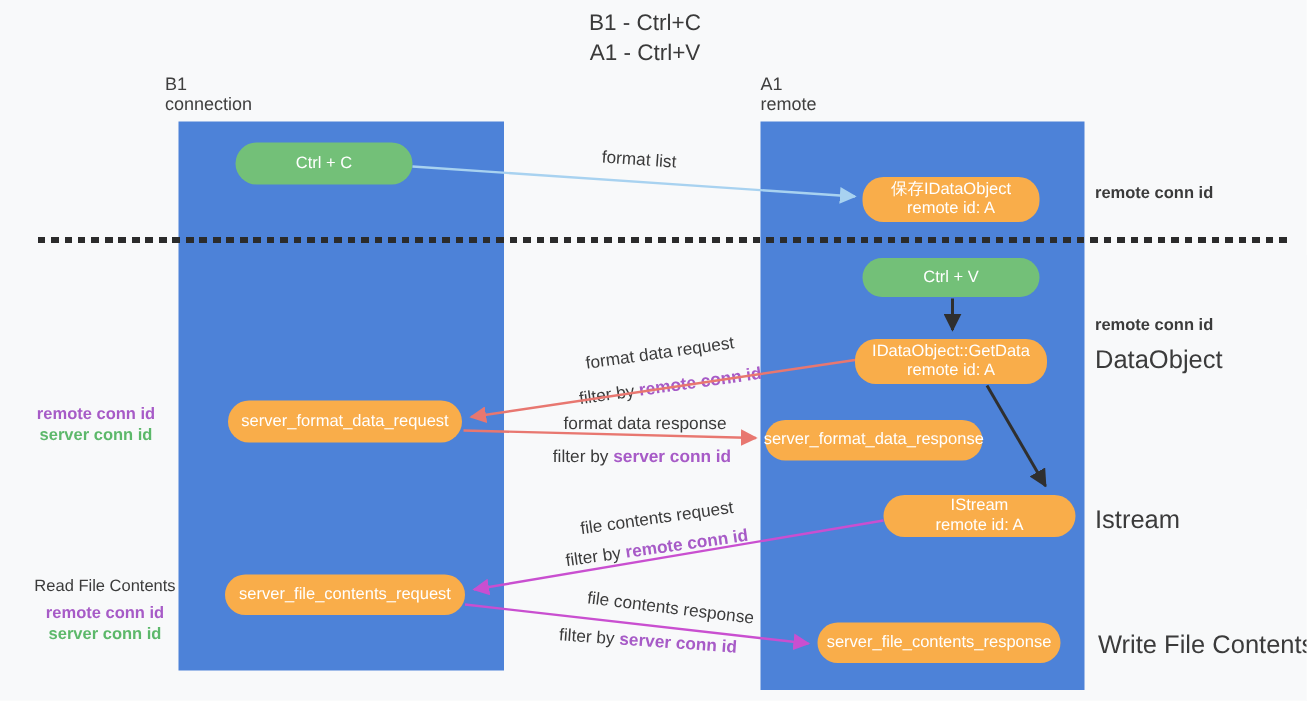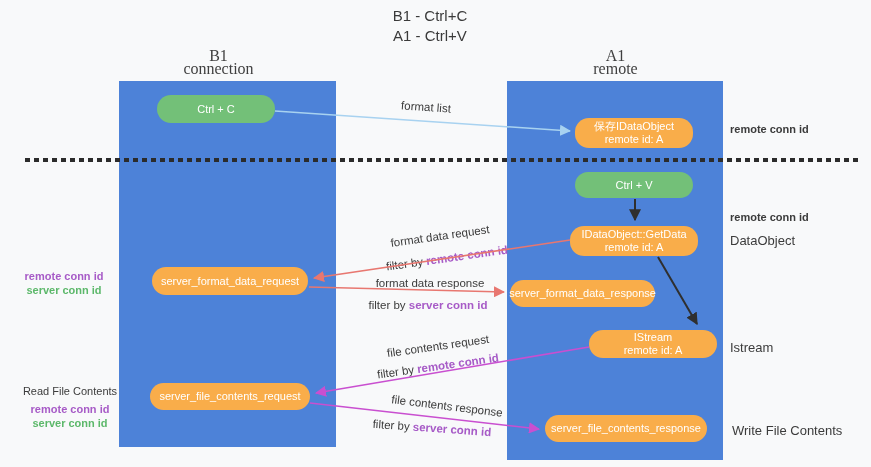--- a/index.html
+++ b/index.html
@@ -6,42 +6,42 @@
   .stage{
     position:relative;width:871px;height:467px;overflow:hidden;
     background:var(--bg,#f8f9fa);
     font-family:"Liberation Sans",sans-serif;
   }
   .title{
     position:absolute;left:430px;top:6px;transform:translateX(-50%);
     text-align:center;font-size:15px;line-height:20px;color:#3a3a3a;white-space:nowrap;
   }
   .colhead{
-    position:absolute;text-align:center;font-size:16px;line-height:12.5px;color:#3f3f3f;font-family:Liberation Serif, serif;
+    position:absolute;text-align:left;font-size:12px;line-height:12.5px;color:#3f3f3f;
   }
   .col{position:absolute;background:var(--column-blue,#4d82d8);z-index:1;}
   .dashline{
     position:absolute;left:25px;top:158px;width:835px;height:4px;z-index:5;
     background:repeating-linear-gradient(90deg,var(--dash,#2b2b2b) 0 5px,transparent 5px 9px);
   }
   .box{
     position:absolute;z-index:4;display:flex;flex-direction:column;
     align-items:center;justify-content:center;text-align:center;
     color:#fff;font-size:11px;line-height:13px;white-space:nowrap;border-radius:14px;
   }
   .box.green{background:var(--box-green,#73c078);}
   .box.orange{background:var(--box-orange,#f9ad4a);}
   .flabel{
     position:absolute;z-index:5;font-size:11.5px;color:var(--dark-text,#3b3b3b);
     white-space:nowrap;
   }
   .conn-r{color:var(--purple,#a75bc7);font-weight:bold;}
   .conn-s{color:var(--green-text,#5cb86a);font-weight:bold;}
   .sidelabel{
-    position:absolute;z-index:5;font-size:13px;color:var(--dark-text,#3b3b3b);
+    position:absolute;z-index:5;font-size:17px;color:var(--dark-text,#3b3b3b);
     white-space:nowrap;transform:translateY(-50%);
   }
   .sideconn{font-size:11px;font-weight:bold;}
   .lblock{
     position:absolute;z-index:5;text-align:center;font-size:11px;line-height:14px;white-space:nowrap;
   }
   .arrows{position:absolute;left:0;top:0;width:871px;height:467px;z-index:6;pointer-events:none;}
   .ln-blue{stroke:var(--light-blue,#a8d2f0);stroke-width:1.6;fill:none;}
   .ln-salmon{stroke:var(--salmon,#e87770);stroke-width:1.6;fill:none;}
   .ln-magenta{stroke:var(--magenta,#c94fd0);stroke-width:1.6;fill:none;}

